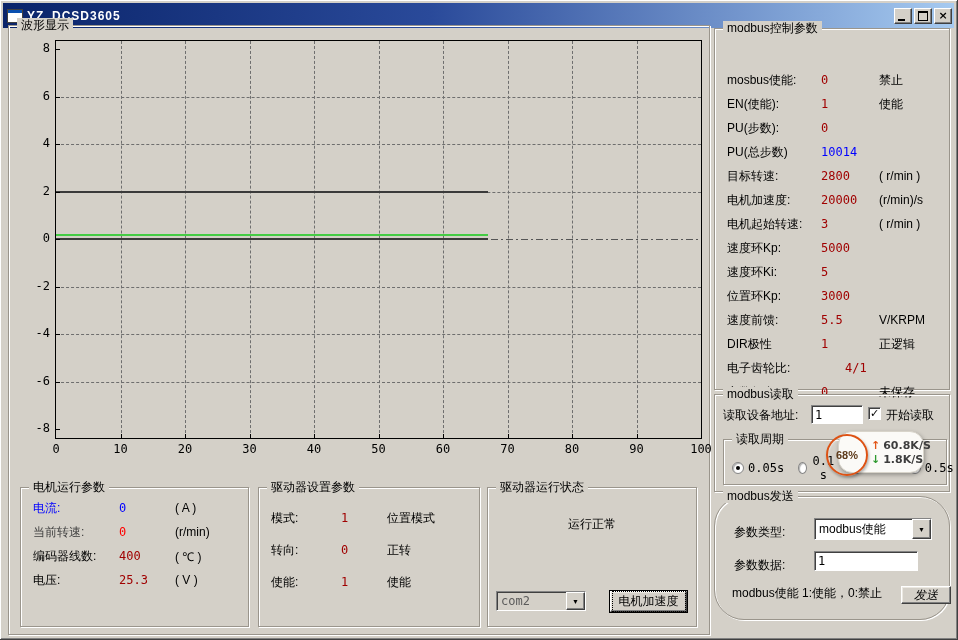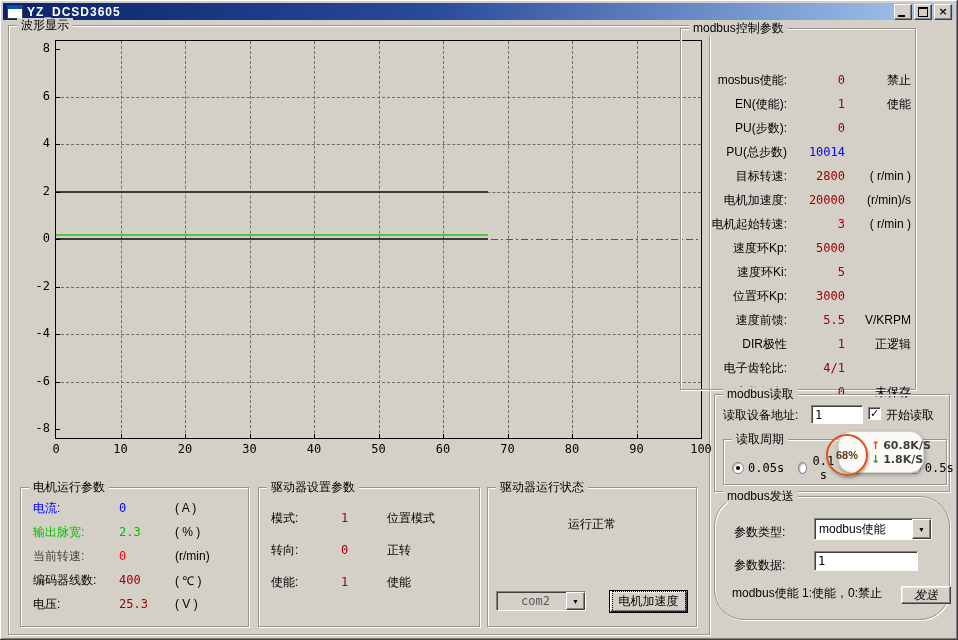--- a/index.html
+++ b/index.html
@@ -1,19 +1,19 @@
 <!DOCTYPE html>
 <html><head>
 <meta charset="utf-8">
 <style>
   html,body{margin:0;padding:0;background:#808080;font-family:"Liberation Sans","DejaVu Sans",sans-serif;}
   .win{position:relative;width:958px;height:640px;background:#d4d0c8;box-sizing:border-box;
        border-right:1px solid #404040;border-bottom:1px solid #404040;
        box-shadow:inset 1px 1px 0 #ffffff, inset -1px -1px 0 #808080;overflow:hidden;font-size:12px;color:#000;}
-  .titlebar{position:absolute;left:3px;top:3px;right:3px;height:17px;
+  .titlebar{position:absolute;left:3px;top:3px;right:3px;height:25px;
        background:linear-gradient(90deg,#0a246a 0%,#2a4a9a 45%,#a6caf0 100%);
        display:flex;align-items:center;padding:0 2px;color:#fff;font-weight:bold;}
   .app-icon{width:14px;height:12px;background:#fff;border:1px solid #404040;margin:0 4px 0 2px;position:relative;}
   .app-icon::before{content:"";position:absolute;left:0;top:0;right:0;height:3px;background:#0a50b0;}
   .title-text{font-size:12px;letter-spacing:1px;}
   .tbtns{margin-left:auto;display:flex;gap:2px;}
   .tbtn{width:16px;height:14px;background:#d4d0c8;border:1px solid;border-color:#fff #404040 #404040 #fff;
        box-shadow:inset -1px -1px 0 #808080;display:flex;align-items:center;justify-content:center;
        font-size:10px;font-weight:bold;color:#000;position:relative;}
   .glyph-min{position:absolute;left:3px;bottom:2px;width:7px;height:2px;background:#000;}
@@ -50,21 +50,21 @@
   .btn3d{background:#d4d0c8;border:1px solid;border-color:#fff #404040 #404040 #fff;
        box-shadow:inset -1px -1px 0 #808080, inset 1px 1px 0 #ece9e2;
        display:flex;align-items:center;justify-content:center;font-size:12px;cursor:pointer;box-sizing:border-box;}
   .btn-default{box-shadow:0 0 0 1px #000, inset -1px -1px 0 #808080, inset 1px 1px 0 #ece9e2;}
   .focus-rect{border:1px dotted #000;padding:1px 6px;}
 
   .combo{position:absolute;display:flex;align-items:center;box-sizing:border-box;}
   .combo .ctext{flex:1;padding-left:4px;overflow:hidden;white-space:nowrap;}
   .combo .cbtn{width:17px;align-self:stretch;background:#d4d0c8;border:1px solid;border-color:#fff #404040 #404040 #fff;
        box-shadow:inset -1px -1px 0 #808080;display:flex;align-items:center;justify-content:center;font-size:7px;color:#000;}
-  .combo-disabled{background:#d4d0c8;padding-left:20px;}
+  .combo-disabled{background:#d4d0c8;}
   .combo-disabled .ctext{color:#5a5a5a;}
 
   .checkbox{width:13px;height:13px;background:#fff;border:1px solid;border-color:#848484 #fff #fff #848484;
        box-shadow:inset 1px 1px 0 #404040;display:inline-flex;align-items:center;justify-content:center;
        font-size:11px;font-weight:bold;line-height:1;box-sizing:border-box;}
   .radio-item{display:inline-flex;align-items:center;gap:4px;}
   .radio{width:12px;height:12px;border-radius:50%;background:#fff;border:1px solid #848484;
        box-shadow:inset 1px 1px 1px #b0b0b0;position:relative;box-sizing:border-box;}
   .radio.sel::after{content:"";position:absolute;left:3px;top:3px;width:4px;height:4px;border-radius:50%;background:#000;}
   .rlabel{font-family:"DejaVu Sans Mono",monospace;text-align:center;}
@@ -172,25 +172,20 @@
 
   <div class="groupbox" style="left:20px;top:487px;width:227px;height:138px;">
     <span class="gb-label">电机运行参数</span>
     <div class="rows rows-motor" style="top:8px;">
         <div class="prow">
           <span class="plabel" style="color: rgb(0, 0, 255);">电流:</span>
           <span class="pvalue" style="color: rgb(0, 0, 255);">0</span>
           <span class="pextra">( A )</span>
         </div>
         <div class="prow">
-          <span class="plabel" style="color: rgb(0, 187, 0);">输出脉宽:</span>
-          <span class="pvalue" style="color: rgb(0, 187, 0);">2.3</span>
-          <span class="pextra">( % )</span>
-        </div>
-        <div class="prow">
           <span class="plabel" style="color: #404040;">当前转速:</span>
           <span class="pvalue" style="color: rgb(255, 0, 0);">0</span>
           <span class="pextra">(r/min)</span>
         </div>
         <div class="prow">
           <span class="plabel">编码器线数:</span>
           <span class="pvalue">400</span>
           <span class="pextra">( ℃ )</span>
         </div>
         <div class="prow">
@@ -229,21 +224,21 @@
       <span class="ctext mono">com2</span>
       <span class="cbtn">
           <span>▼</span>
         </span>
     </div>
     <div class="btn3d btn-default" style="position:absolute;left:122px;top:103px;width:77px;height:21px;">
       <span class="focus-rect">电机加速度</span>
     </div>
   </div>
 
-  <div class="groupbox" style="left:680px;top:28px;width:234px;height:360px;text-align:right;">
+  <div class="groupbox" style="left:714px;top:28px;width:234px;height:360px;">
     <span class="gb-label">modbus控制参数</span>
     <div class="rows rows-ctl" style="top:13px;margin-top:26px;">
         <div class="prow">
           <span class="plabel">mosbus使能:</span>
           <span class="pvalue">0</span>
           <span class="pextra">禁止</span>
         </div>
         <div class="prow">
           <span class="plabel">EN(使能):</span>
           <span class="pvalue">1</span>

